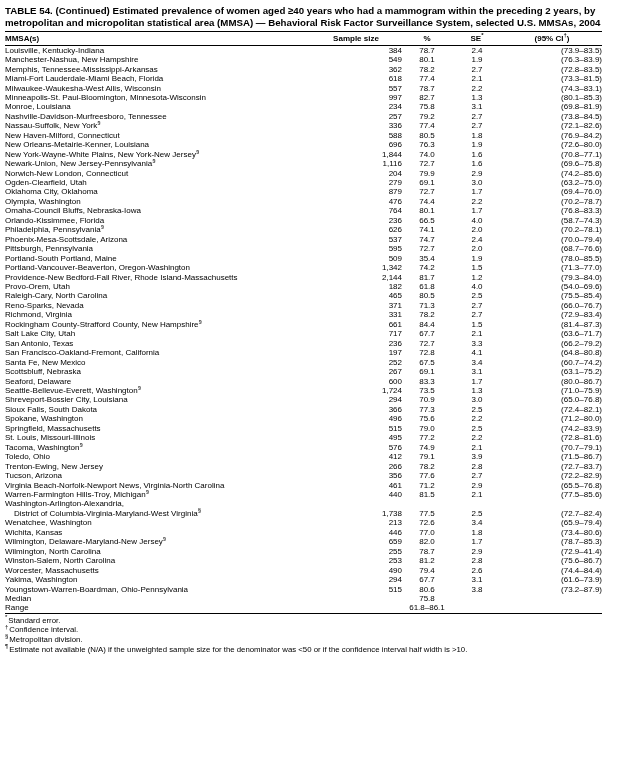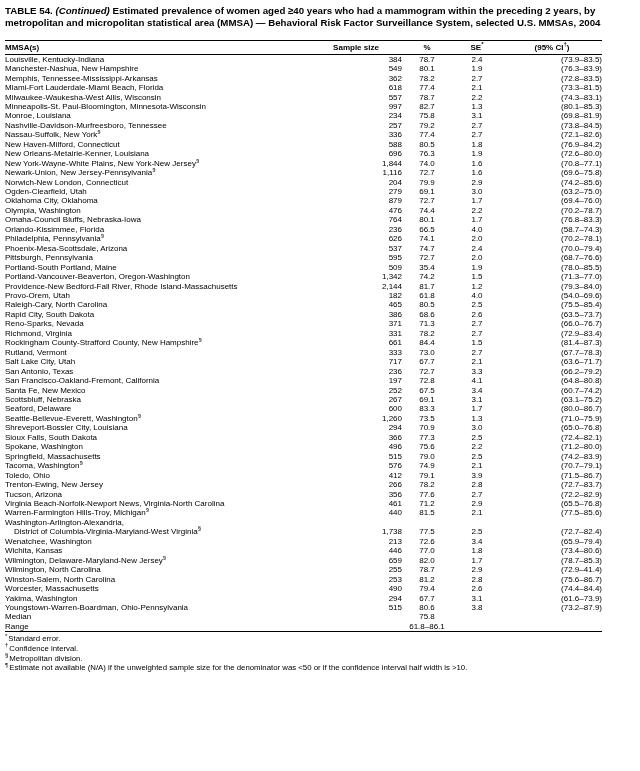--- a/index.html
+++ b/index.html
@@ -5,23 +5,23 @@
   * { box-sizing: border-box; }
   html, body { margin: 0; padding: 0; background: #ffffff; }
   body {
     width: 640px; height: 771px; overflow: hidden;
     font-family: "Liberation Sans", sans-serif;
     color: #000;
     -webkit-font-smoothing: antialiased;
   }
   .page { padding: 5px 6px 8px 5px; }
   .title { font-size: 9.7px; font-weight: 700; line-height: 11.6px; width: 628px; }
-  .t-cont { font-style: italic; }
+  .t-cont { }
   sup { font-size: 6px; vertical-align: super; line-height: 0; }
-  table { border-collapse: collapse; table-layout: fixed; width: 597px; margin-top: 12px; border-bottom: 1px solid #000; }
+  table { border-collapse: collapse; table-layout: fixed; width: 597px; margin-top: 3px; border-bottom: 1px solid #000; }
   col.w-mmsa { width: 305px; }
   col.w-n   { width: 92px; }
   col.w-pct { width: 50px; }
   col.w-se  { width: 50px; }
   col.w-ci  { width: 100px; }
   thead th {
     border-top: 1px solid #000; border-bottom: 1px solid #000;
     font-size: 8px; font-weight: 700; padding: 1.5px 0; line-height: 9.5px;
     white-space: nowrap;
   }
@@ -305,29 +305,20 @@
           <td class="c-mmsa">
             <div>Raleigh-Cary, North Carolina</div>
           </td>
           <td class="c-n">465</td>
           <td class="c-pct">80.5</td>
           <td class="c-se">2.5</td>
           <td class="c-ci">(75.5–85.4)</td>
         </tr>
         <tr>
           <td class="c-mmsa">
-            <div>Rapid City, South Dakota</div>
-          </td>
-          <td class="c-n">386</td>
-          <td class="c-pct">68.6</td>
-          <td class="c-se">2.6</td>
-          <td class="c-ci">(63.5–73.7)</td>
-        </tr>
-        <tr>
-          <td class="c-mmsa">
             <div>Reno-Sparks, Nevada</div>
           </td>
           <td class="c-n">371</td>
           <td class="c-pct">71.3</td>
           <td class="c-se">2.7</td>
           <td class="c-ci">(66.0–76.7)</td>
         </tr>
         <tr>
           <td class="c-mmsa">
             <div>Richmond, Virginia</div>
@@ -341,29 +332,20 @@
           <td class="c-mmsa">
             <div>Rockingham County-Strafford County, New Hampshire<sup>§</sup></div>
           </td>
           <td class="c-n">661</td>
           <td class="c-pct">84.4</td>
           <td class="c-se">1.5</td>
           <td class="c-ci">(81.4–87.3)</td>
         </tr>
         <tr>
           <td class="c-mmsa">
-            <div>Rutland, Vermont</div>
-          </td>
-          <td class="c-n">333</td>
-          <td class="c-pct">73.0</td>
-          <td class="c-se">2.7</td>
-          <td class="c-ci">(67.7–78.3)</td>
-        </tr>
-        <tr>
-          <td class="c-mmsa">
             <div>Salt Lake City, Utah</div>
           </td>
           <td class="c-n">717</td>
           <td class="c-pct">67.7</td>
           <td class="c-se">2.1</td>
           <td class="c-ci">(63.6–71.7)</td>
         </tr>
         <tr>
           <td class="c-mmsa">
             <div>San Antonio, Texas</div>
@@ -406,21 +388,21 @@
           </td>
           <td class="c-n">600</td>
           <td class="c-pct">83.3</td>
           <td class="c-se">1.7</td>
           <td class="c-ci">(80.0–86.7)</td>
         </tr>
         <tr>
           <td class="c-mmsa">
             <div>Seattle-Bellevue-Everett, Washington<sup>§</sup></div>
           </td>
-          <td class="c-n">1,260</td>
+          <td class="c-n">1,724</td>
           <td class="c-pct">73.5</td>
           <td class="c-se">1.3</td>
           <td class="c-ci">(71.0–75.9)</td>
         </tr>
         <tr>
           <td class="c-mmsa">
             <div>Shreveport-Bossier City, Louisiana</div>
           </td>
           <td class="c-n">294</td>
           <td class="c-pct">70.9</td>
@@ -446,20 +428,29 @@
           <td class="c-ci">(71.2–80.0)</td>
         </tr>
         <tr>
           <td class="c-mmsa">
             <div>Springfield, Massachusetts</div>
           </td>
           <td class="c-n">515</td>
           <td class="c-pct">79.0</td>
           <td class="c-se">2.5</td>
           <td class="c-ci">(74.2–83.9)</td>
+        </tr>
+        <tr>
+          <td class="c-mmsa">
+            <div>St. Louis, Missouri-Illinois</div>
+          </td>
+          <td class="c-n">495</td>
+          <td class="c-pct">77.2</td>
+          <td class="c-se">2.2</td>
+          <td class="c-ci">(72.8–81.6)</td>
         </tr>
         <tr>
           <td class="c-mmsa">
             <div>Tacoma, Washington<sup>§</sup></div>
           </td>
           <td class="c-n">576</td>
           <td class="c-pct">74.9</td>
           <td class="c-se">2.1</td>
           <td class="c-ci">(70.7–79.1)</td>
         </tr>

